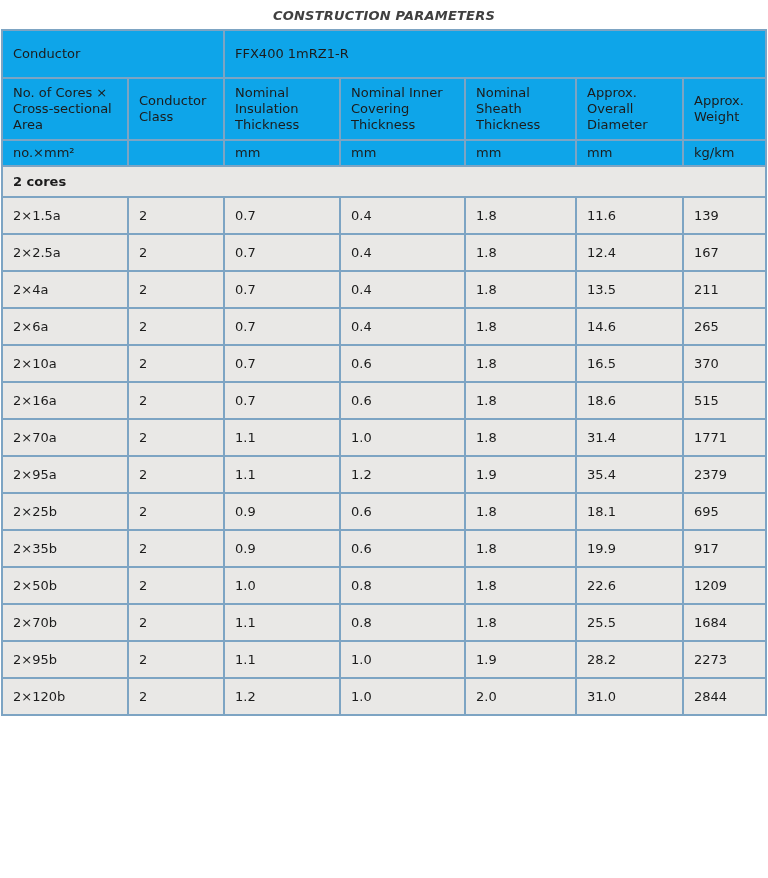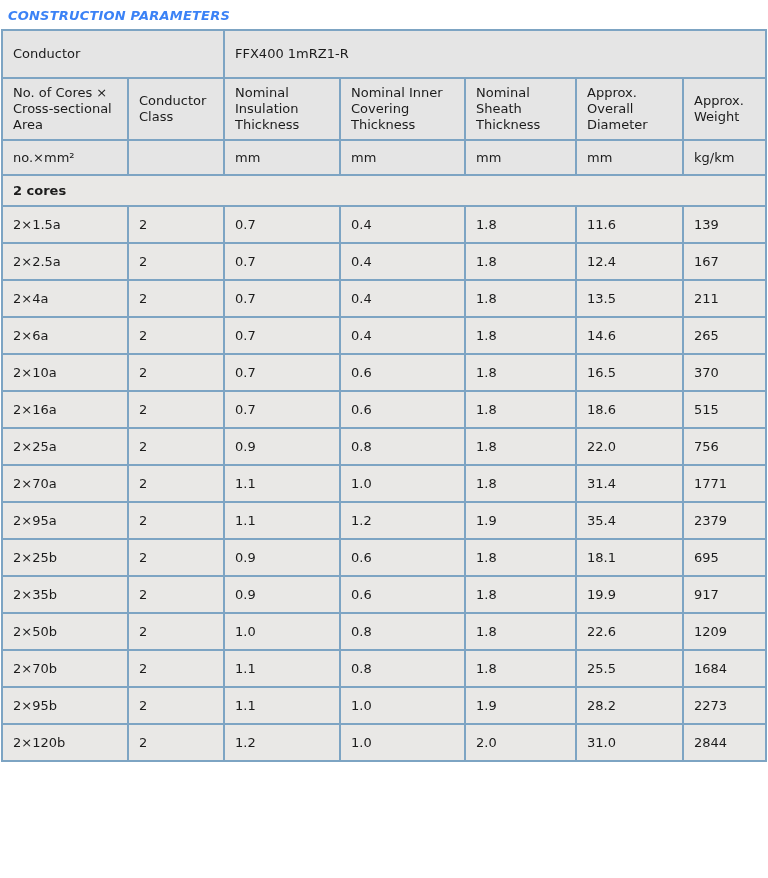--- a/index.html
+++ b/index.html
@@ -12,45 +12,46 @@
   .page {
     width: 768px;
     height: 878px;
     overflow: hidden;
     background: #ffffff;
   }
   .page-title {
     font-size: 13px;
     font-weight: bold;
     font-style: italic;
-    color: #3b82f6;
+    color: #404040;
     padding: 8px 8px 6px 8px;
     letter-spacing: 0.2px;
+    text-align: center;
   }
   table.params-table {
     table-layout: fixed;
     width: 766px;
     margin-left: 1px;
     border-collapse: separate;
     border-spacing: 2px;
     background: #7da4c3; 
   }
   table.params-table td {
     font-size: 13px;
     line-height: 16px;
     padding: 0 10px;
     vertical-align: middle;
     background: #e9e8e6;
     overflow: hidden;
     white-space: normal;
   }
-  tr.hdr td { background: #e5e5e5; margin-left: 40px; }
+  tr.hdr td { background: #0ea5e9; margin-left: 40px; }
   tr.row-conductor td { height: 46px; }
   tr.row-columns td { height: 60px; }
-  tr.row-units td { height: 33px; }
+  tr.row-units td { height: 24px; }
   tr.row-section td { height: 29px; font-weight: bold; }
   tr.data-row td { height: 35px; }
 </style>
 </head>
 <body>
 
 <div class="page">
   <div class="page-title">CONSTRUCTION PARAMETERS</div>
 
   <table class="params-table">
@@ -138,29 +139,20 @@
         <tr class="data-row">
           <td>2×16a</td>
           <td>2</td>
           <td>0.7</td>
           <td>0.6</td>
           <td>1.8</td>
           <td>18.6</td>
           <td>515</td>
         </tr>
         <tr class="data-row">
-          <td>2×25a</td>
-          <td>2</td>
-          <td>0.9</td>
-          <td>0.8</td>
-          <td>1.8</td>
-          <td>22.0</td>
-          <td>756</td>
-        </tr>
-        <tr class="data-row">
           <td>2×70a</td>
           <td>2</td>
           <td>1.1</td>
           <td>1.0</td>
           <td>1.8</td>
           <td>31.4</td>
           <td>1771</td>
         </tr>
         <tr class="data-row">
           <td>2×95a</td>

